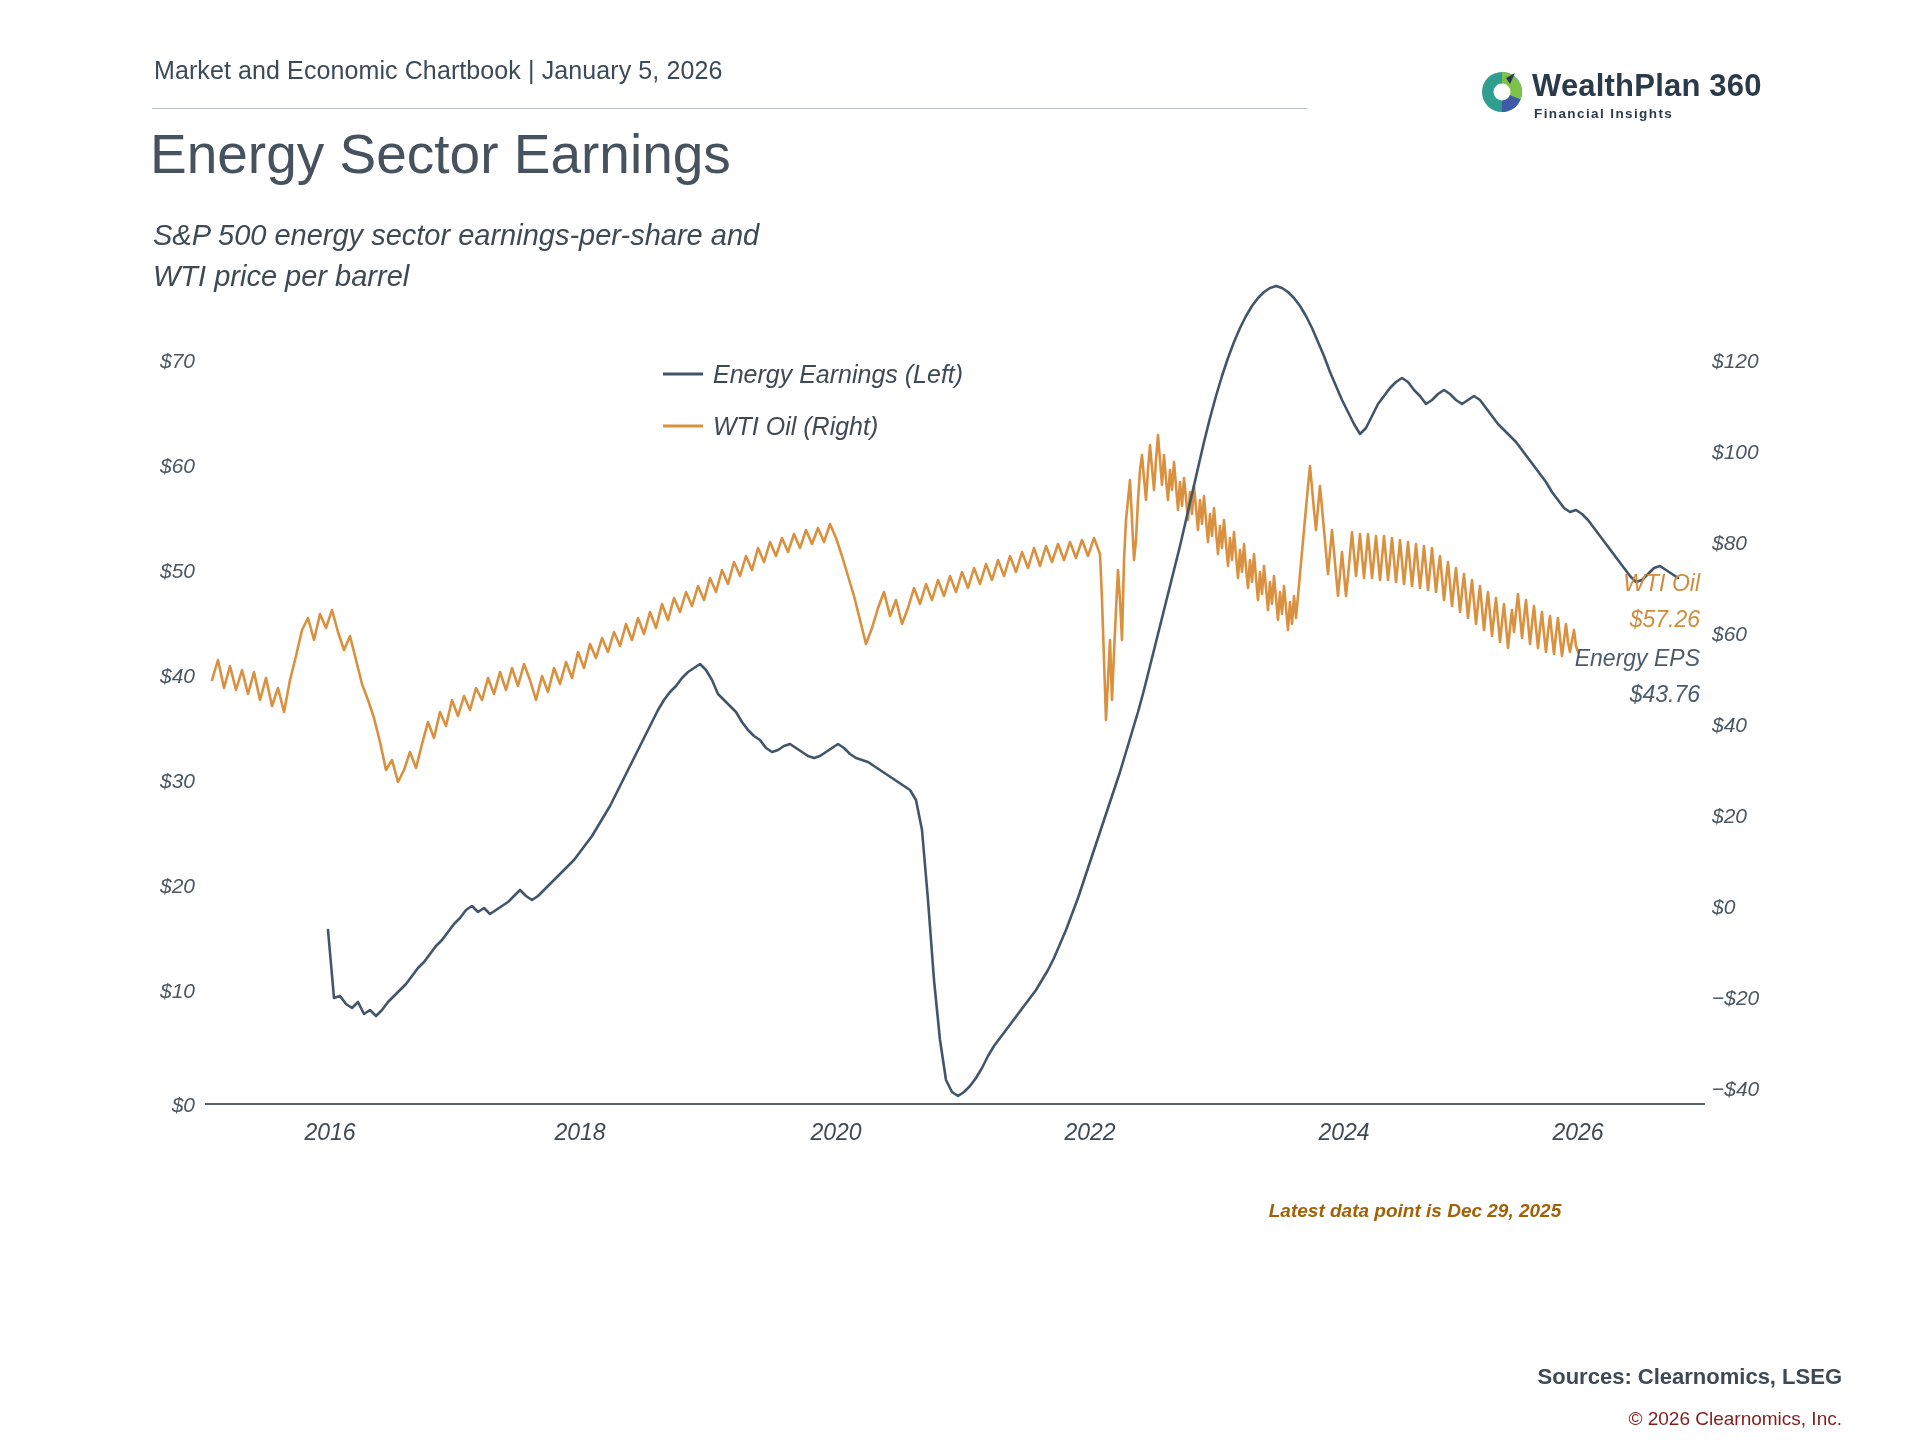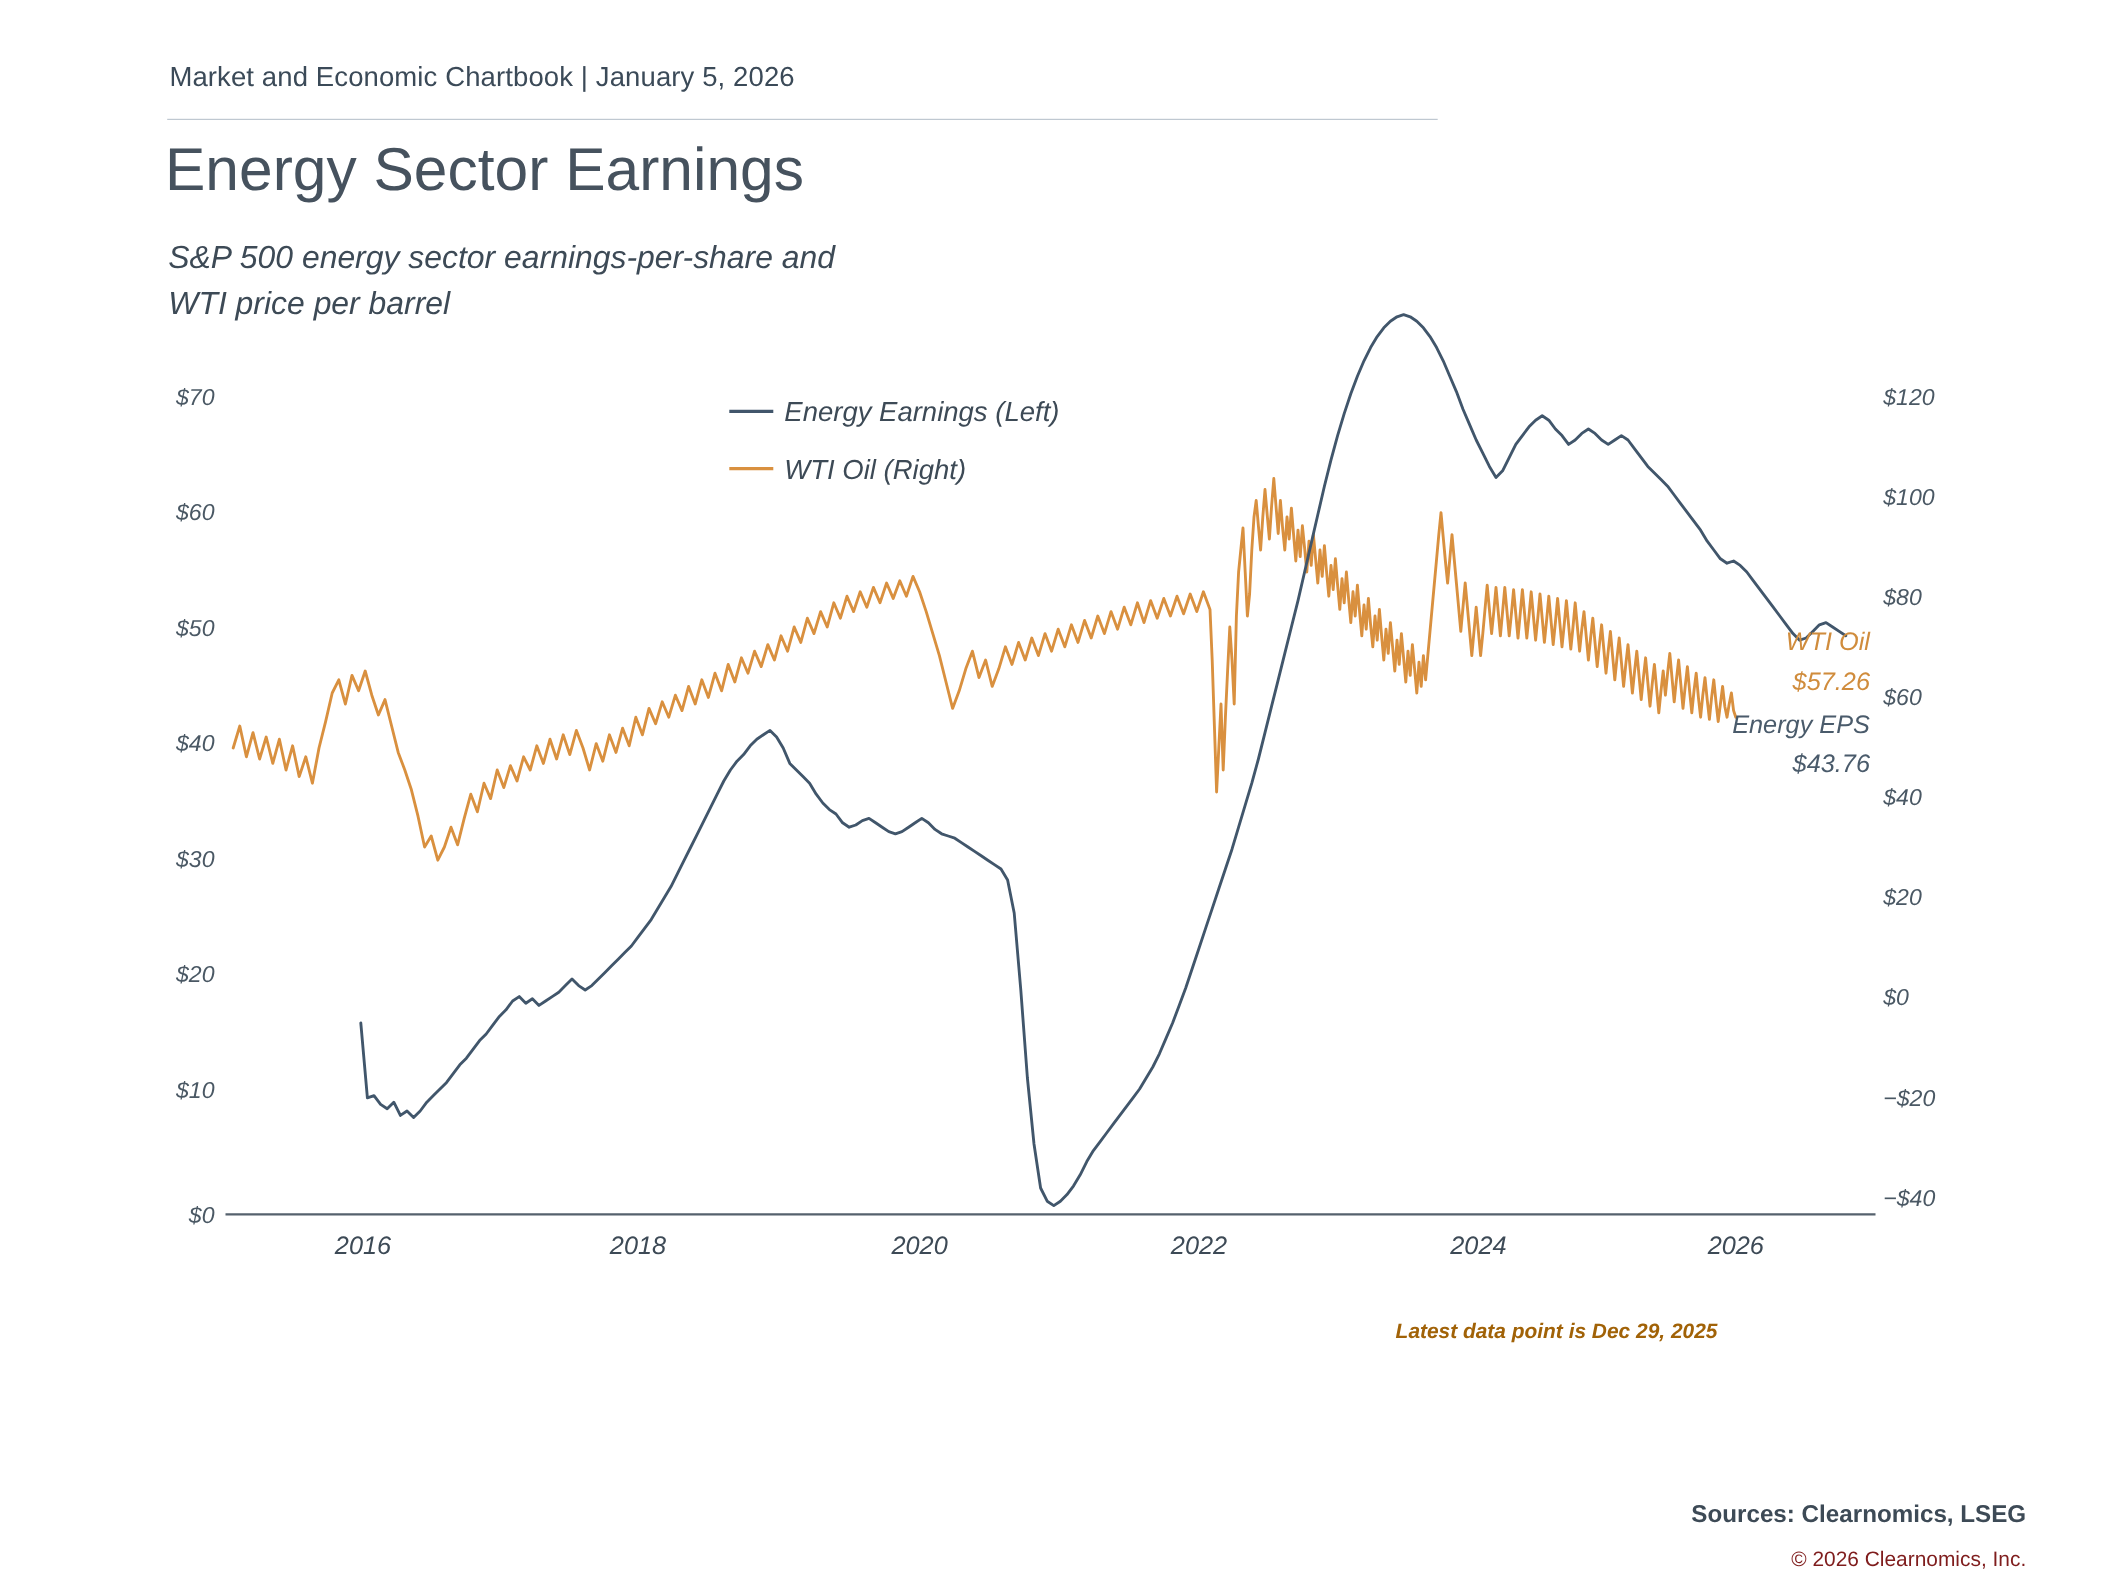--- a/index.html
+++ b/index.html
@@ -175,20 +175,31 @@
   }
 </style>
 </head>
 <body>
 
 <div class="page">
 
   <div class="chartbook-label">Market and Economic Chartbook | January 5, 2026</div>
   <div class="header-line"></div>
 
+  <div class="logo">
+    <svg class="logo-mark" viewBox="0 0 44 44">
+      <circle cx="22" cy="22" r="20" fill="#2f9e8f"></circle>
+      <path d="M22 2 A20 20 0 0 1 40.5 29.5 L22 22 Z" fill="#7cc24a"></path>
+      <path d="M40.5 29.5 A20 20 0 0 1 22 42 L22 22 Z" fill="#3f5aa6"></path>
+      <circle cx="22" cy="22" r="8.5" fill="#ffffff"></circle>
+      <path d="M26 8 L35 3 L30 14 Z" fill="#2b3a4a"></path>
+    </svg>
+    <div class="logo-text">WealthPlan 360</div>
+    <div class="logo-sub">Financial Insights</div>
+  </div>
 
   <div class="title">Energy Sector Earnings</div>
   <div class="subtitle">S&amp;P 500 energy sector earnings-per-share and
 WTI price per barrel</div>
 
   <div class="chart-area">
     <svg class="plot" width="1920" height="1440" viewBox="0 0 1920 1440">
 
       <g>
         <text class="ytick" x="195" y="368" text-anchor="end">$70</text>

